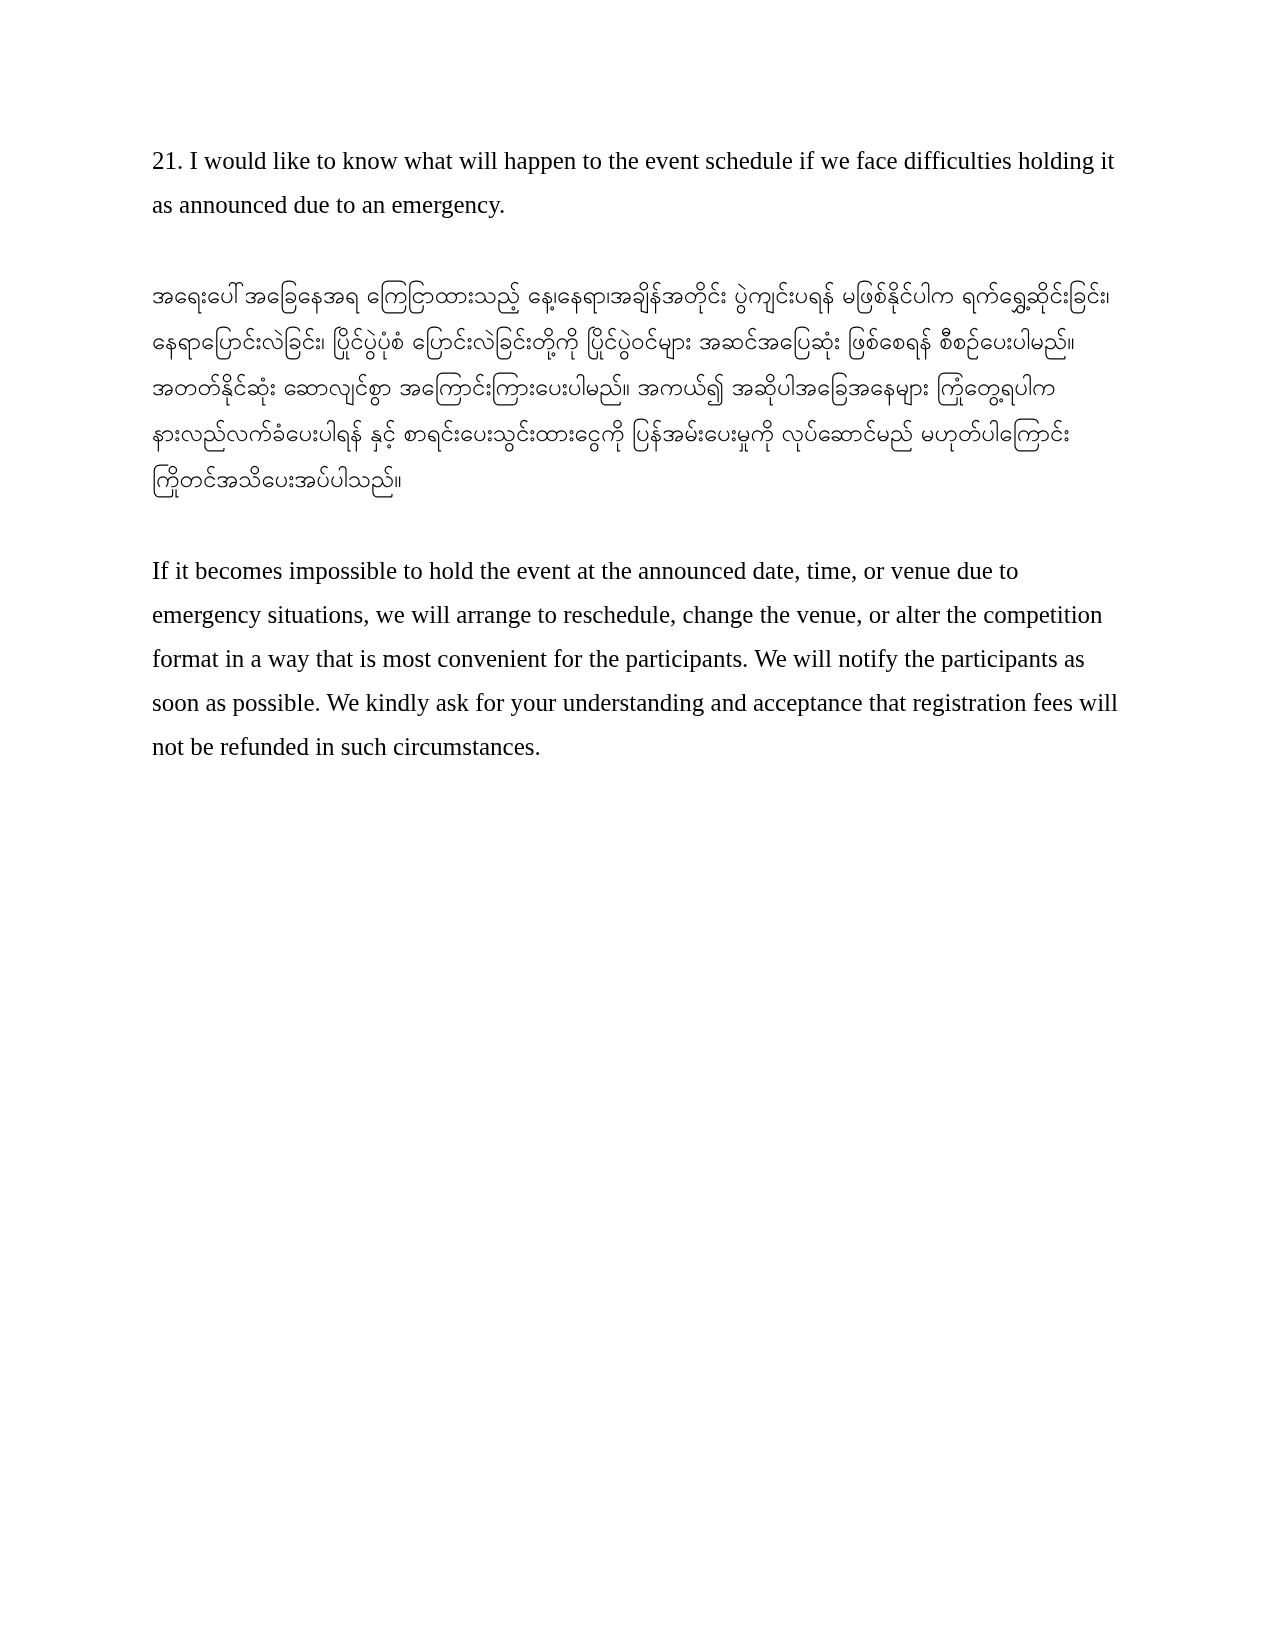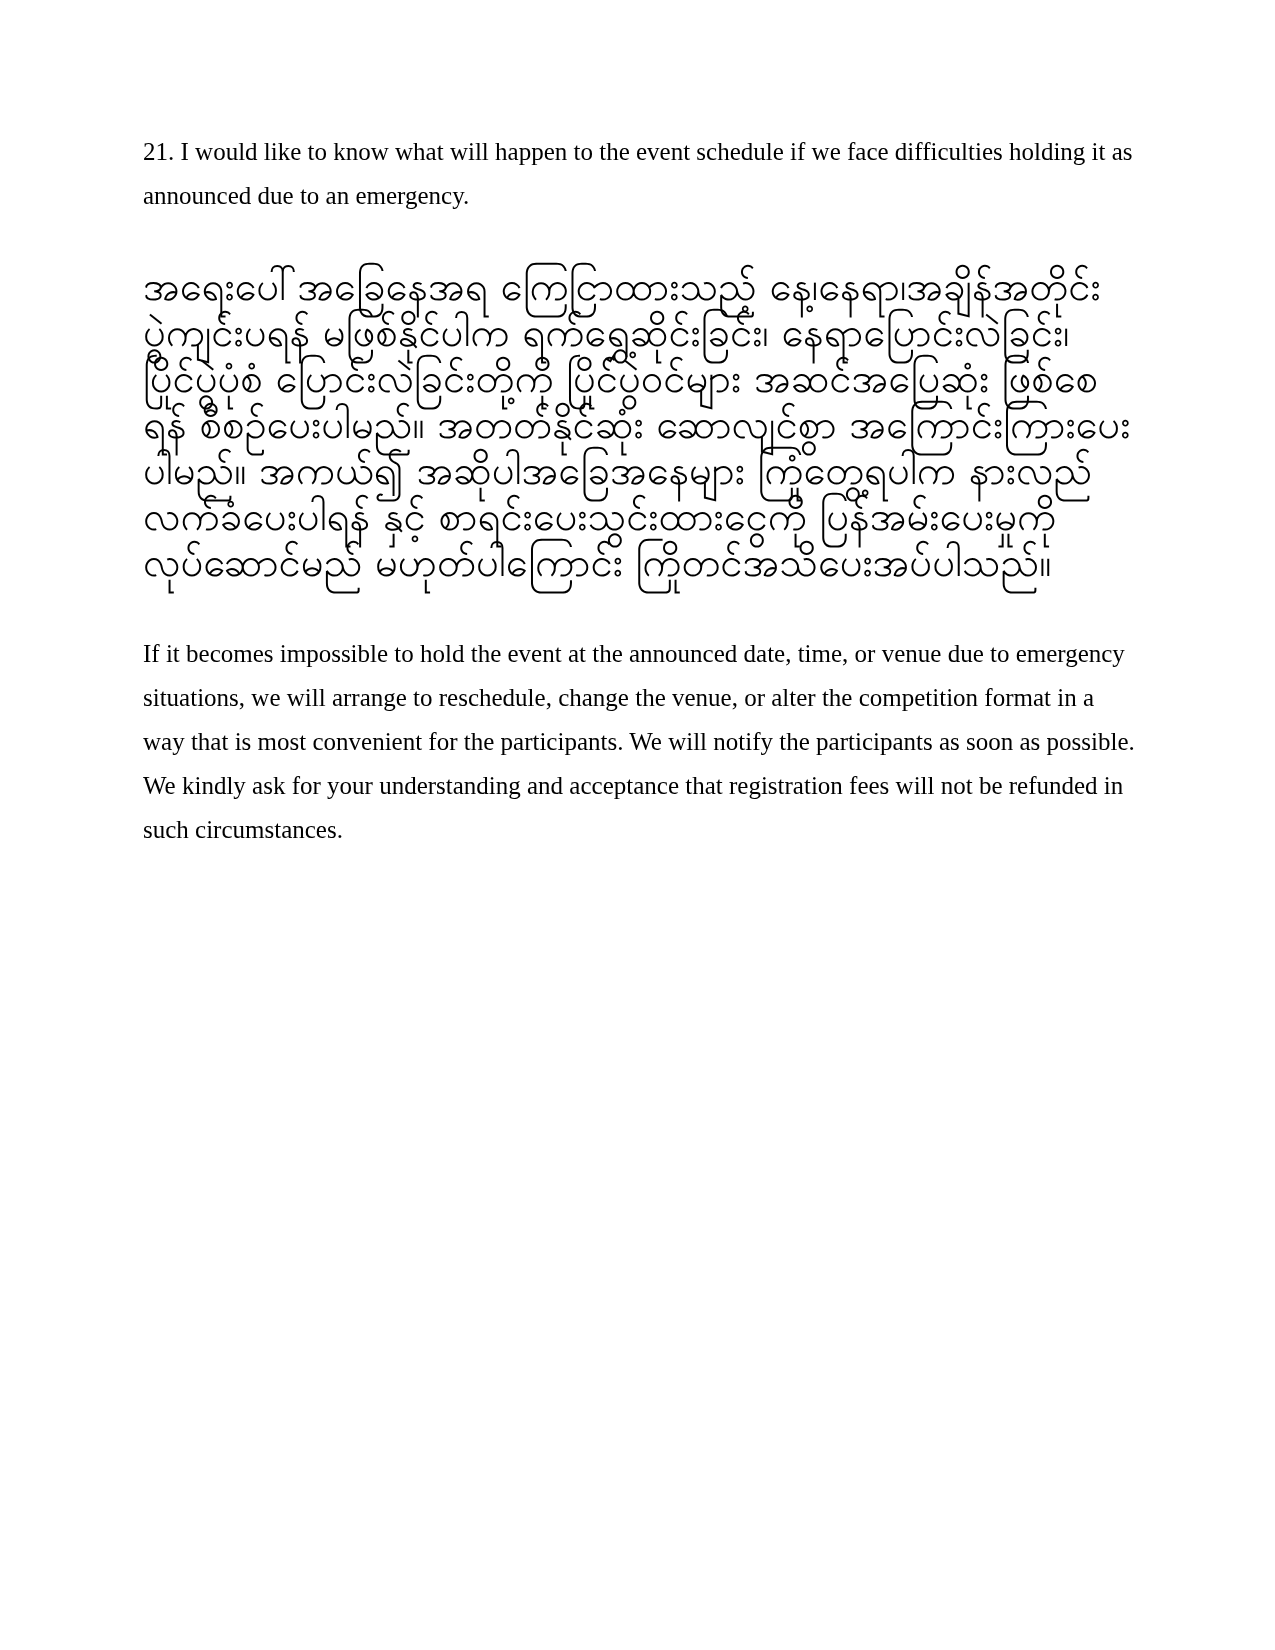--- a/index.html
+++ b/index.html
@@ -15,35 +15,35 @@
     overflow: hidden;
   }
   .content {
     position: absolute;
     left: 143px;
     top: 130px;
     width: 992px;
     color: #000000;
   }
   p {
-    margin: 0;
+    margin: 9px;
     text-align: left;
   }
   .para-en {
     font-family: "Liberation Serif", "DejaVu Serif", serif;
     font-size: 25px;
     line-height: 44px;
     font-weight: 400;
   }
   .para-question {
     margin-bottom: 45px;
   }
   .para-my {
     font-family: "DejaVu Sans", "Liberation Sans", sans-serif;
-    font-size: 40px;
+    font-size: 24px;
     line-height: 46px;
     font-weight: 400;
     margin-bottom: 47px;
   }
 </style>
 </head>
 <body>
 
 <div class="page">
   <div class="content">

